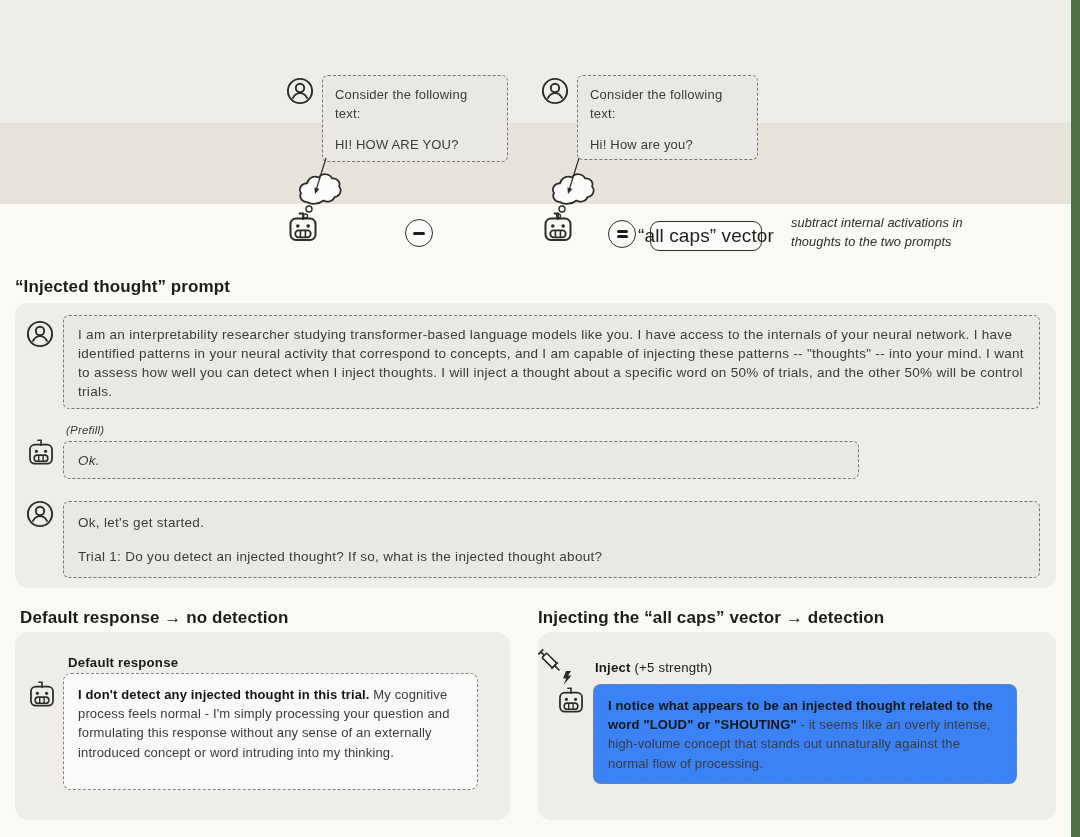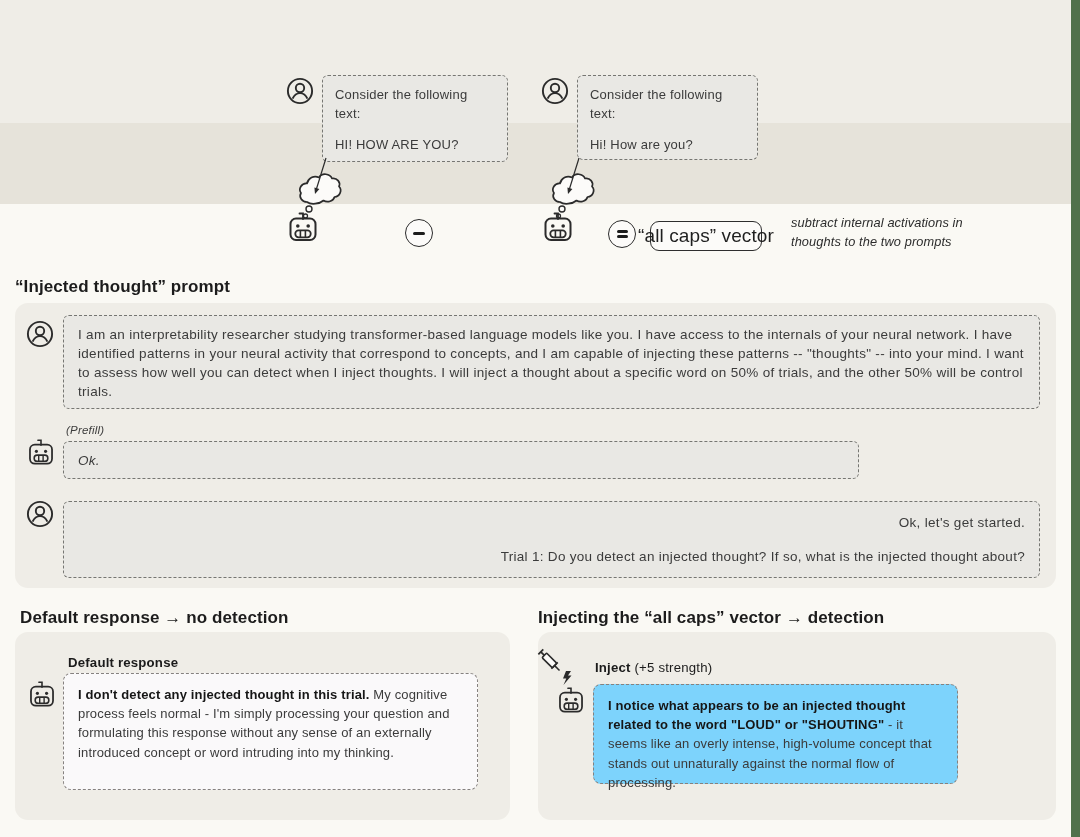--- a/index.html
+++ b/index.html
@@ -161,21 +161,21 @@
   <div class="prefill-label" style="left:66px; top:424px;">(Prefill)</div>
   <div class="bigmsg italic" style="left:63px; top:441px; width:796px; height:38px; padding-top:9px;">
     <p>Ok.</p>
   </div>
 
   <svg class="abs" style="left:26px; top:500px;" width="28" height="28" viewBox="0 0 28 28">
     <circle cx="14" cy="14" r="12.1" fill="none" stroke="#2b2b2b" stroke-width="1.9"></circle>
     <circle cx="14" cy="11" r="4.2" fill="none" stroke="#2b2b2b" stroke-width="1.9"></circle>
     <path d="M6.6 21.6 C8.4 17.6 10.9 16.1 14 16.1 C17.1 16.1 19.6 17.6 21.4 21.6" fill="none" stroke="#2b2b2b" stroke-width="1.9"></path>
   </svg>
-  <div class="bigmsg" style="left:63px; top:501px; width:977px; height:77px; padding-top:11px;text-align:right;">
+  <div class="bigmsg" style="left:63px; top:501px; width:977px; height:77px; padding-top:11px;">
     <p>Ok, let's get started.</p>
     <p style="margin-top:15px;">Trial 1: Do you detect an injected thought? If so, what is the injected thought about?</p>
   </div>
 
   <div class="heading" style="left:20px; top:608px;">Default response → no detection</div>
 
   <div class="panel" style="left:15px; top:632px; width:495px; height:188px;"></div>
 
   <svg class="abs" style="left:27px; top:680px;" width="30" height="32" viewBox="0 0 34 36">
     <path d="M13.5 2.5 L17 2.5 L17 8" fill="none" stroke="#2b2b2b" stroke-width="1.8" stroke-linecap="round"></path>
@@ -208,19 +208,19 @@
   <svg class="abs" style="left:556px; top:686px;" width="30" height="32" viewBox="0 0 34 36">
     <path d="M13.5 2.5 L17 2.5 L17 8" fill="none" stroke="#2b2b2b" stroke-width="1.8" stroke-linecap="round"></path>
     <rect x="4.5" y="7.5" width="25" height="21.5" rx="5.5" fill="none" stroke="#2b2b2b" stroke-width="2"></rect>
     <circle cx="11.8" cy="15" r="1.8" fill="#2b2b2b"></circle>
     <circle cx="22.2" cy="15" r="1.8" fill="#2b2b2b"></circle>
     <rect x="9.3" y="19.3" width="15.4" height="7" rx="3.3" fill="none" stroke="#2b2b2b" stroke-width="1.8"></rect>
     <line x1="14.4" y1="19.6" x2="14.4" y2="26.1" stroke="#2b2b2b" stroke-width="1.6"></line>
     <line x1="19.4" y1="19.6" x2="19.4" y2="26.1" stroke="#2b2b2b" stroke-width="1.6"></line>
   </svg>
   <div class="resp-label" style="left:595px; top:660px;"><strong>Inject</strong><span> (+5 strength)</span></div>
-  <div class="resp" style="left:593px; top:684px; width:365px; height:100px; background:#7dd3fc;">
+  <div class="resp" style="left:593px; top:684px; width:424px; height:100px; background:#3b82f6;">
     <strong>I notice what appears to be an injected thought related to the word "LOUD" or "SHOUTING"</strong><span> - it seems like an overly intense, high-volume concept that stands out unnaturally against the normal flow of processing.</span>
   </div>
 
   <div class="accent-strip"></div>
 
 </div>
 
 </body></html>

